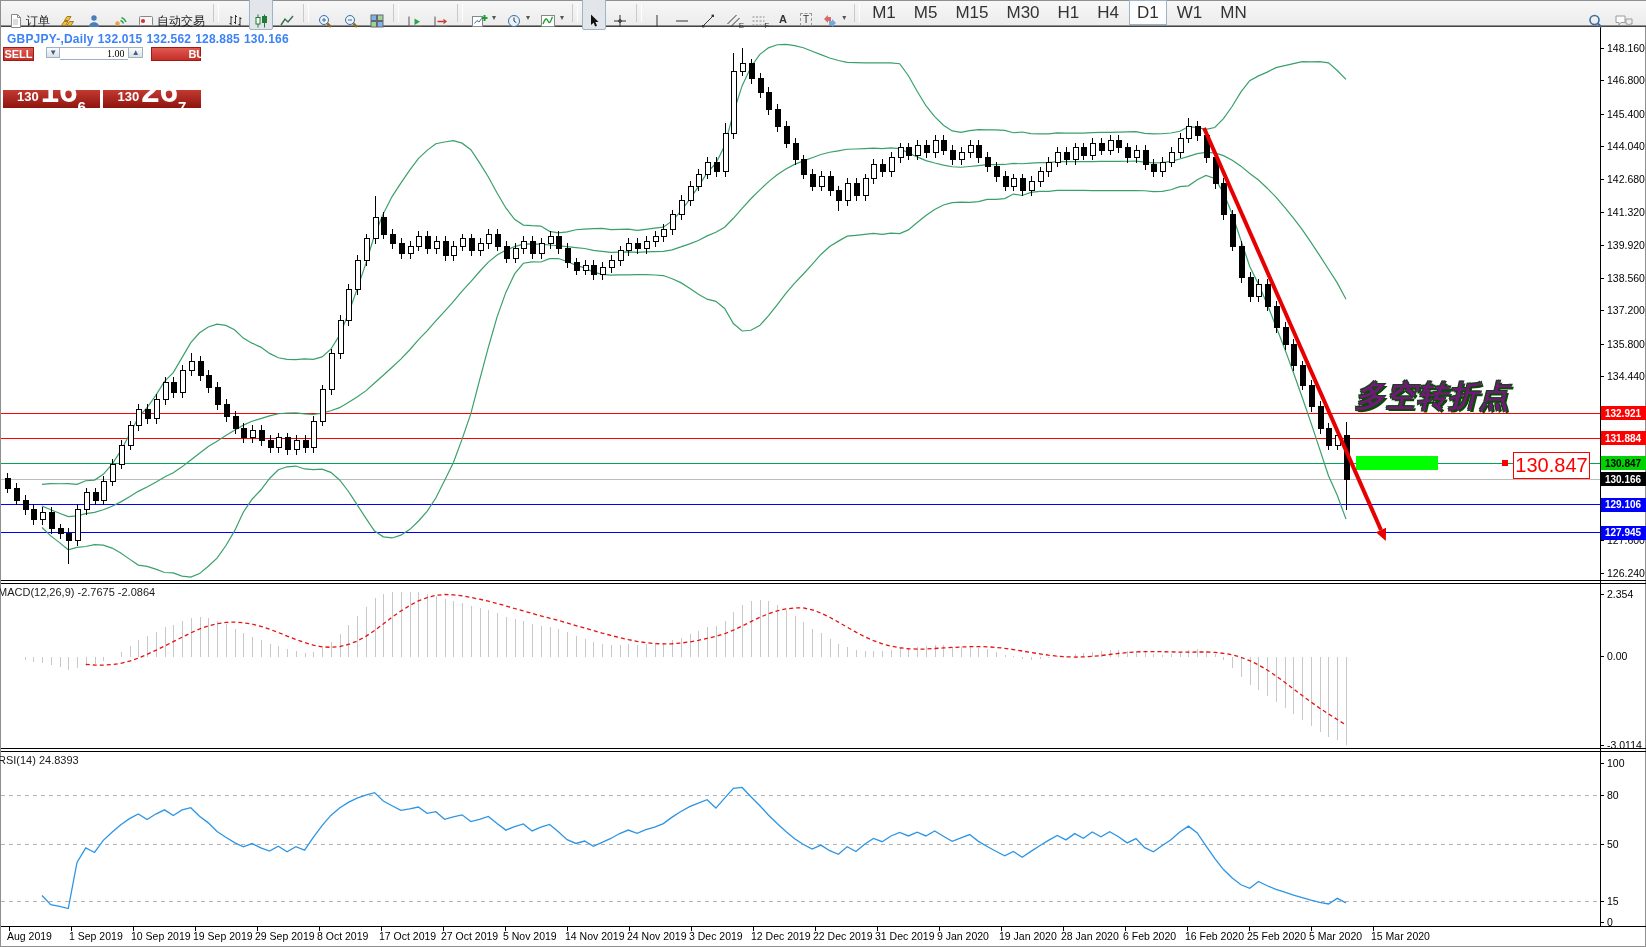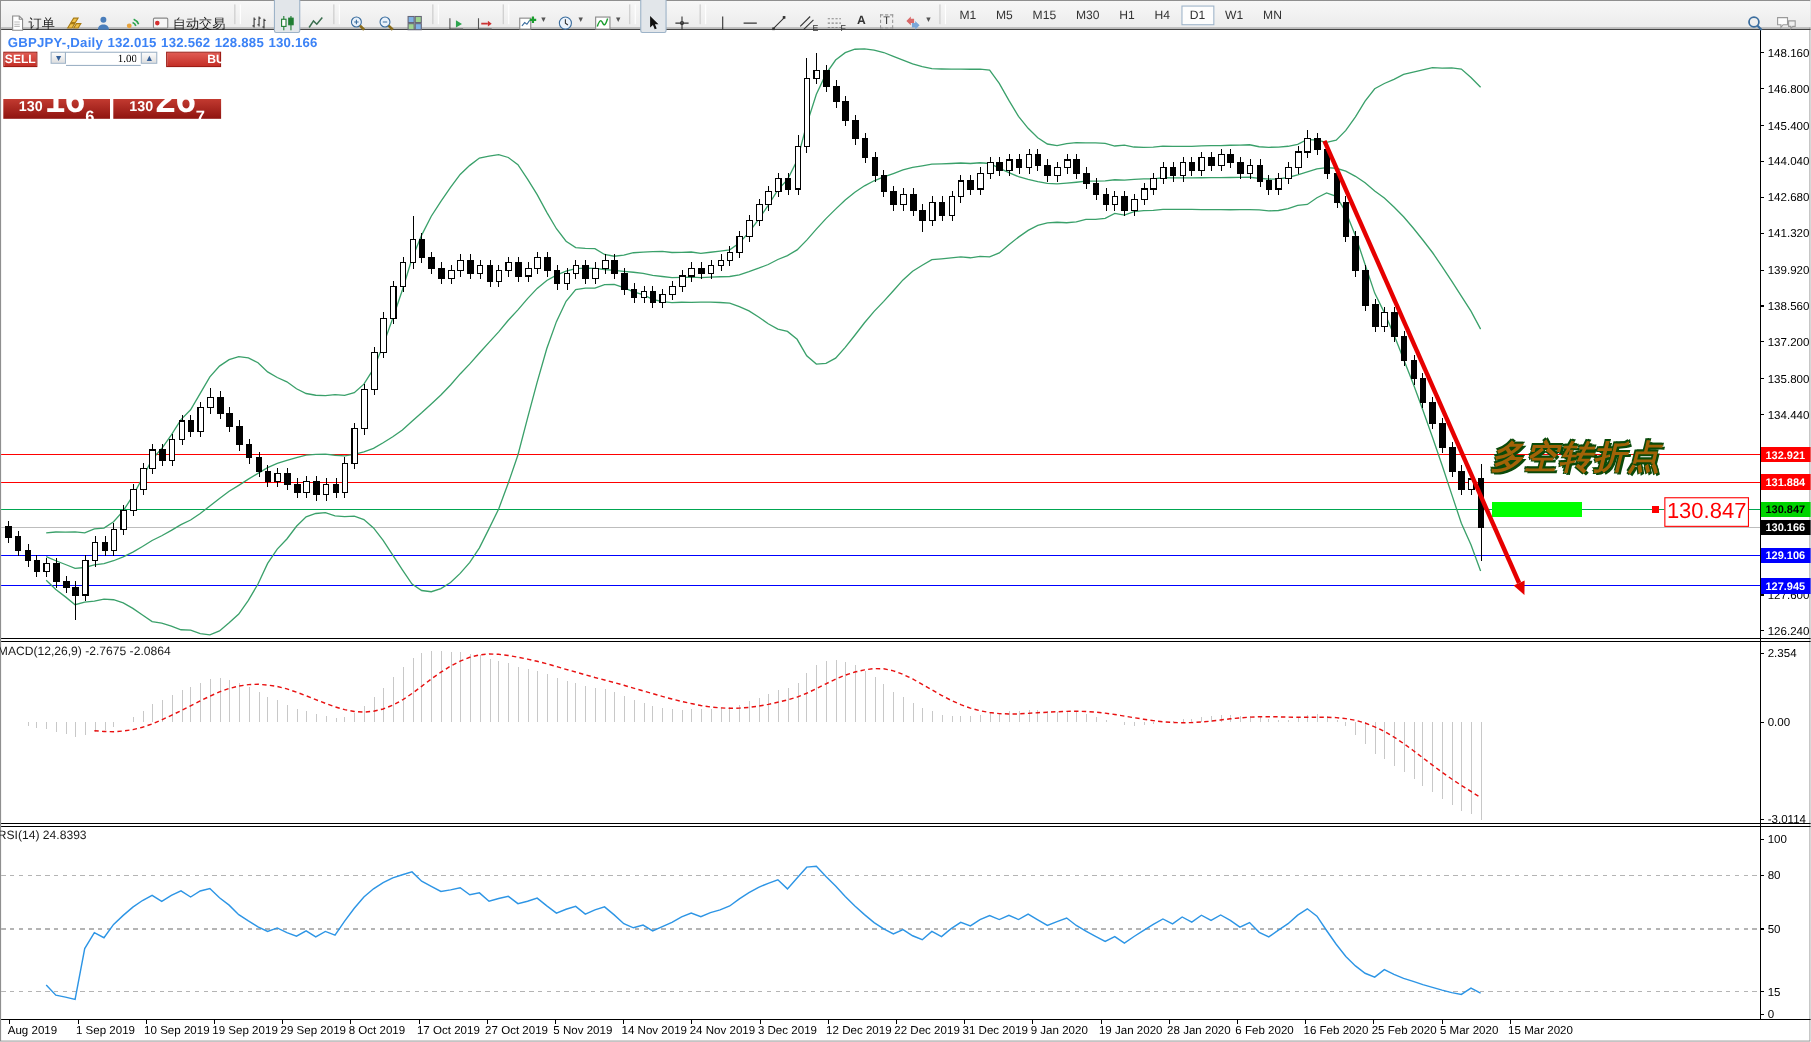--- a/index.html
+++ b/index.html
@@ -11,21 +11,21 @@
              border-bottom:1px solid #8e8e8e; display:flex; align-items:center; padding:0 2px; z-index:5; }
   .tb-btn { display:inline-flex; align-items:flex-start; gap:3px; height:21px; padding:16px 3px; margin:0 1px; border:1px solid transparent; border-radius:2px; position:relative; }
   .tb-btn.active { background:#e2e6ea; border:1px solid #9db3c8; }
   .tb-btn svg { display:block; }
   .tb-label { font-size:12px; color:#222; white-space:nowrap; }
   .tb-sep { width:6px; height:18px; border-left:1px solid #c9c9c9; border-right:1px solid #ffffff; margin:0 3px; }
   .dd { font-size:8px; color:#555; margin-left:1px; }
   .corner-letter { font-size:8px; color:#333; position:absolute; right:0; bottom:-1px; }
   .letter-icon { font-size:11px; font-weight:bold; color:#333; width:14px; text-align:center; }
   .t-label-box { font-size:10px; color:#333; border:1px dashed #999; padding:0 2px; }
-  .tf { font-size:11px; color:#333; padding:2px 7px; margin:0 1px; border:1px solid transparent; }
+  .tf { font-size:17px; color:#333; padding:2px 7px; margin:0 1px; border:1px solid transparent; }
   .tf.active { border:1px solid #9db3c8; background:#fdfdfd; }
   #tb-right { margin-left:auto; display:flex; align-items:center; margin-right:6px; }
   
   .overlay { position:absolute; z-index:3; }
   #symbol-header { left:6px; top:31px; font-size:12px; font-weight:bold; color:#3b82f6; letter-spacing:0.2px; }
   #symbol-header span { margin-right:4px; }
   
   #trade-panel { left:2px; top:46px; width:198px; z-index:4; }
   .tp-row1 { display:flex; height:22px; align-items:flex-start; }
   .tp-sell, .tp-buy { background:linear-gradient(#e05a52,#c42f27); color:#fff; font-size:11px; font-weight:bold;
@@ -41,22 +41,22 @@
               padding-bottom:2px; cursor:pointer;margin-top:19px; }
   .tp-price.sell { width:97px; margin-right:3px; }
   .tp-price.buy  { width:98px; }
   .tp-prefix { font-size:13px; font-weight:bold; margin-right:2px; line-height:18px; }
   .tp-big { font-size:33px; font-weight:bold; line-height:30px; }
   .tp-sup { font-size:15px; font-weight:bold; line-height:34px; align-self:flex-start; }
   
   #macd-label { left:-3px; top:585px; font-size:11px; color:#1a1a1a; }
   #rsi-label  { left:-3px; top:753px; font-size:11px; color:#1a1a1a; }
   
-  #turning-point { left:1354px; top:394px; font-size:30px; font-weight:bold; font-style:italic; letter-spacing:1px;
-                   color:#a16207; text-shadow:2px 2px 0 #0a4a0a, -1px -1px 0 #0a4a0a, 1px -1px 0 #0a4a0a, -1px 1px 0 #0a4a0a; white-space:nowrap; }
+  #turning-point { left:1354px; top:375px; font-size:30px; font-weight:bold; font-style:italic; letter-spacing:1px;
+                   color:#701a75; text-shadow:2px 2px 0 #0a4a0a, -1px -1px 0 #0a4a0a, 1px -1px 0 #0a4a0a, -1px 1px 0 #0a4a0a; white-space:nowrap; }
   #level-box { left:1512px; top:451px; width:77px; height:27px; border:1px solid #ff0000; background:#fff; color:#ff0000;
                font-size:20px; display:flex; align-items:center; justify-content:center; }
   #chart-svg { position:absolute; left:0; top:0; z-index:1; shape-rendering:crispEdges; }
 </style>
 </head>
 <body>
 <div id="app">
 
 <div id="toolbar">
   <span class="tb-btn">

